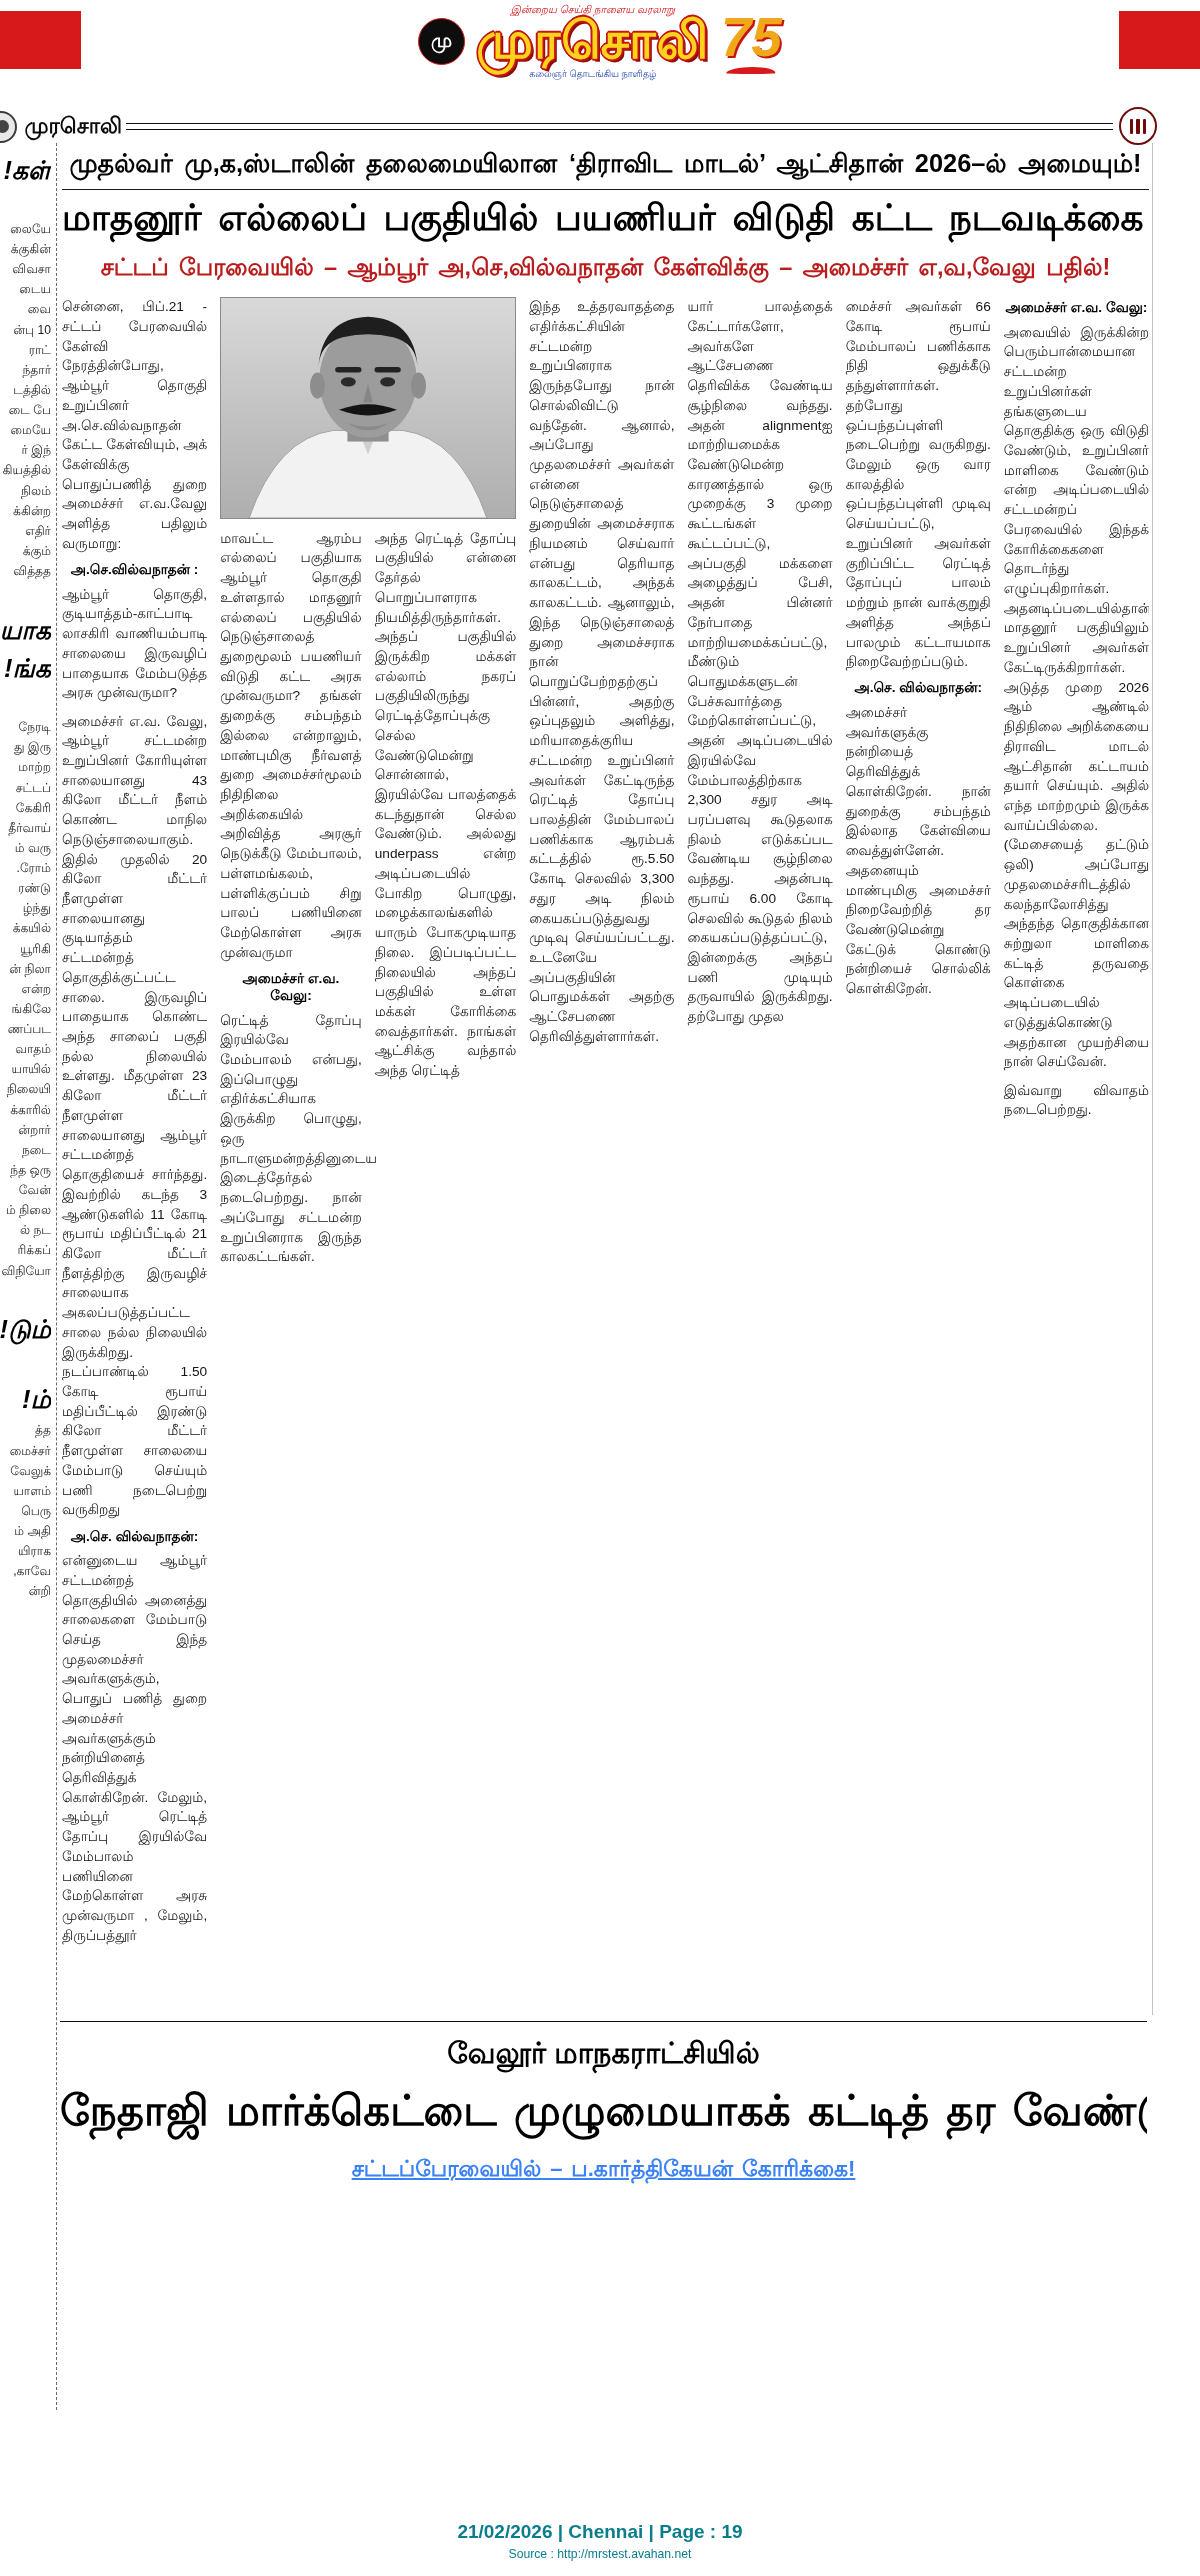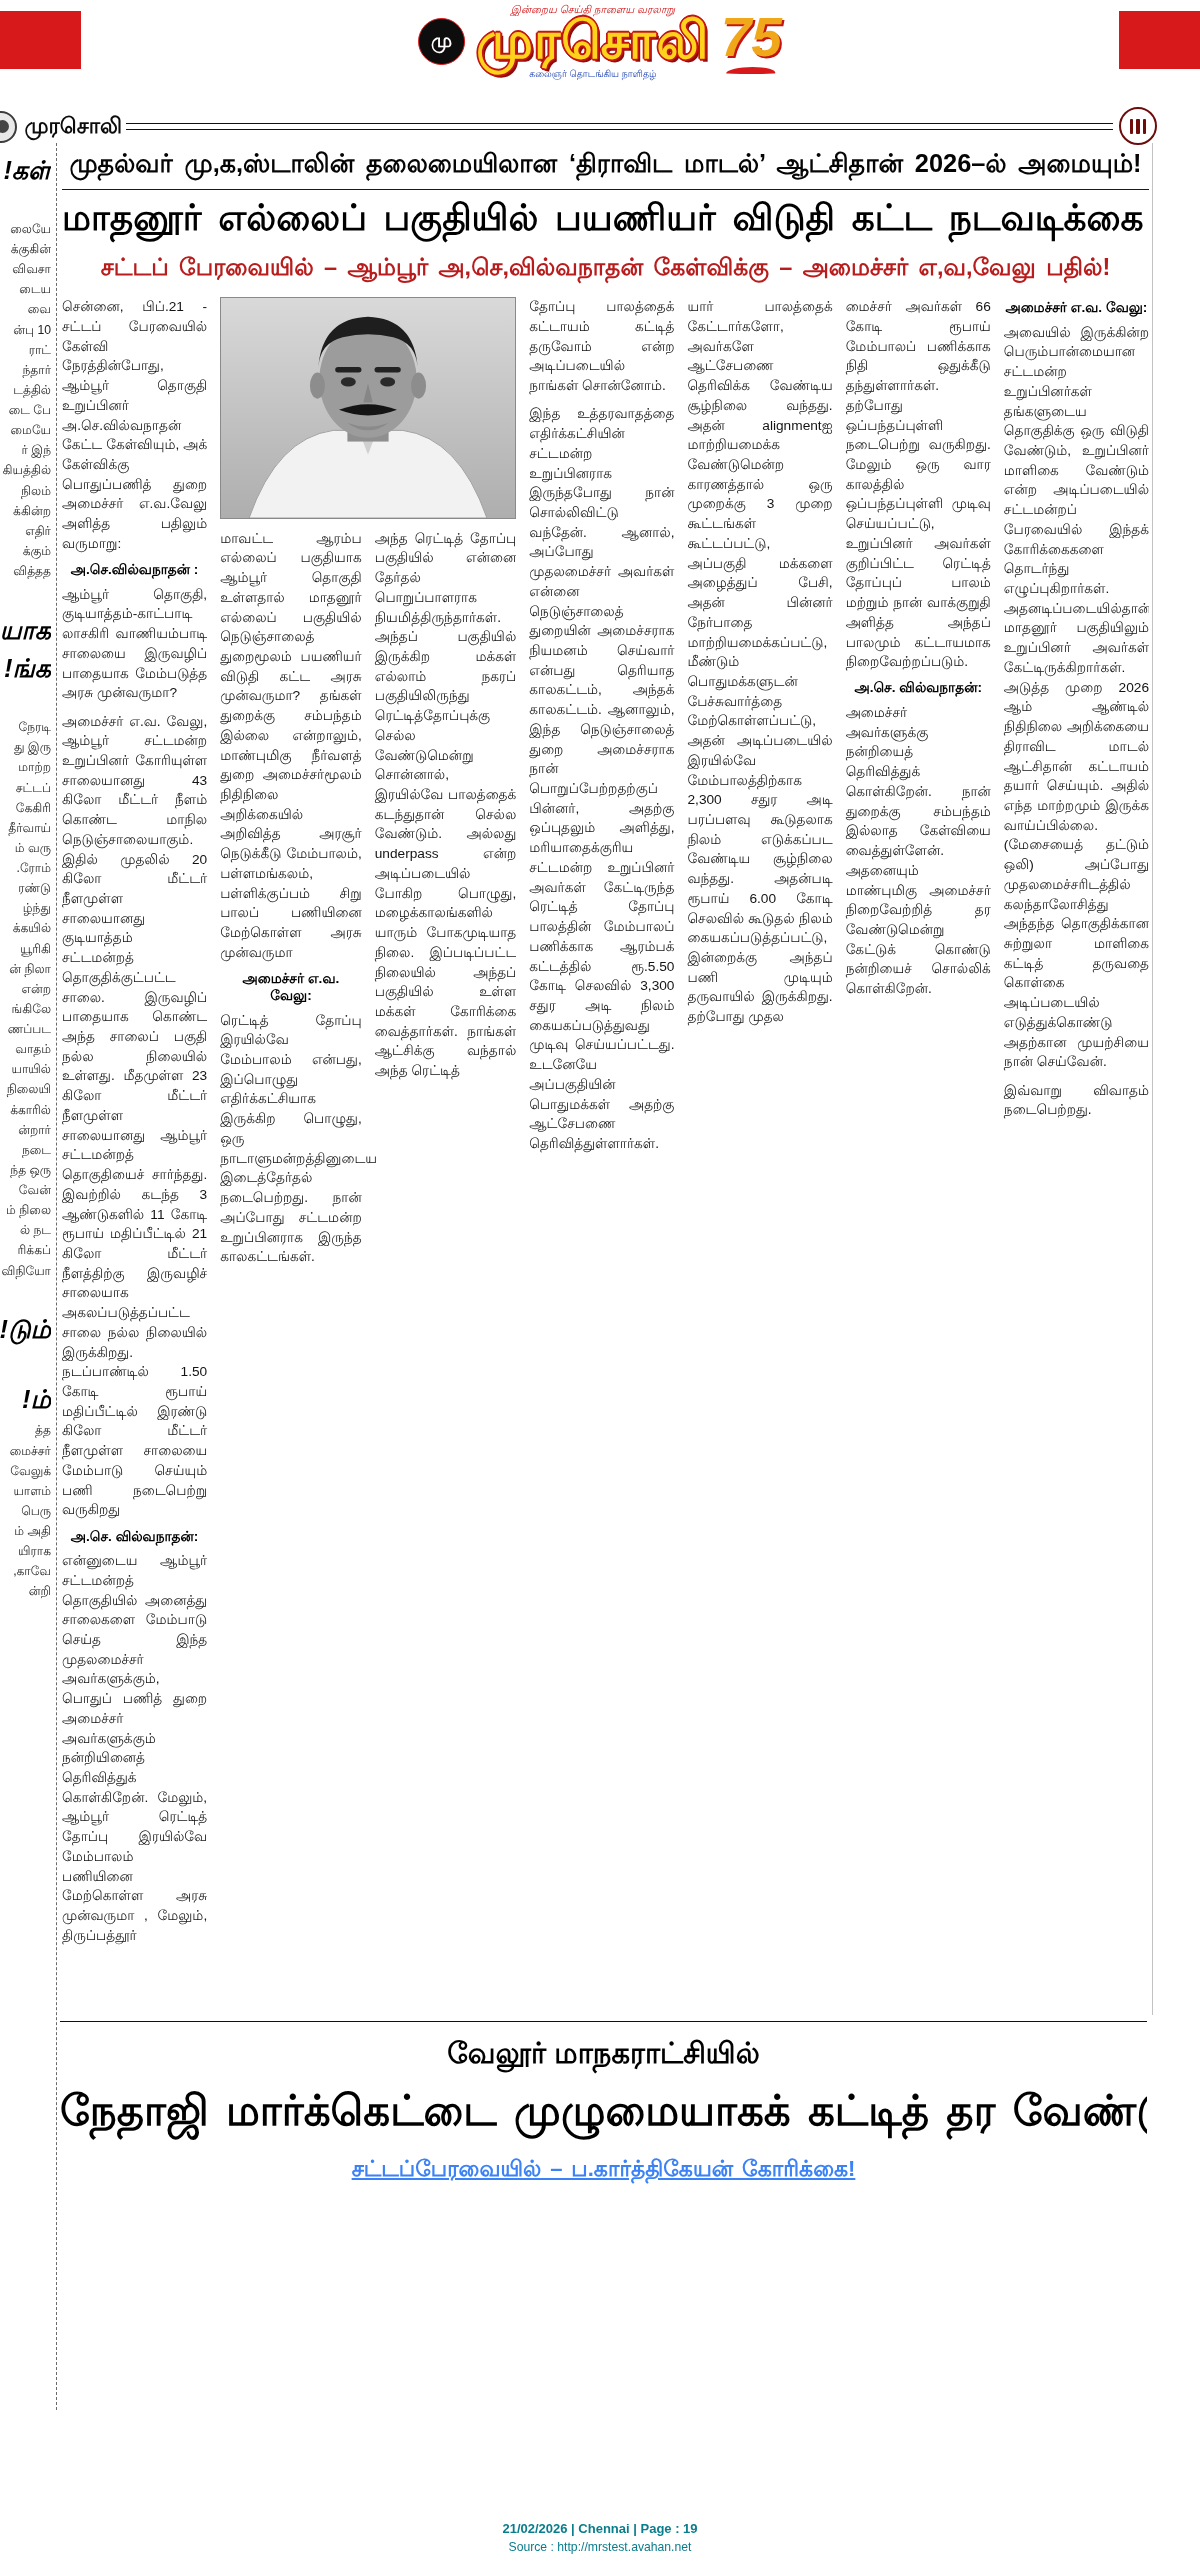--- a/index.html
+++ b/index.html
@@ -81,21 +81,21 @@
   .bottom-article{position:absolute;left:60px;top:2021px;width:1087px;
     border-top:1.9px solid #101010;padding-top:15px;text-align:center;}
   .b-kicker{font-size:29px;font-weight:800;white-space:nowrap;overflow:hidden;color:#000;}
   .b-headline{font-size:42px;font-weight:800;white-space:nowrap;overflow:hidden;
     word-spacing:5.6px;color:#000;margin:13px 0 15px;}
   .b-subhead{font-size:22px;font-weight:800;white-space:nowrap;overflow:hidden;
     word-spacing:2.8px;color:#3b82f6;text-decoration:underline;}
 
   
   .footer{position:absolute;left:0;right:0;top:2521px;text-align:center;}
-  .footer-date{color:#0a7d8c;font-size:13px;font-weight:700;}
+  .footer-date{color:#0a7d8c;font-size:19px;font-weight:700;}
   .footer-source{color:#0a7d8c;font-size:12.2px;margin-top:3.8px;}
 </style>
 </head>
 <body>
 
 <div data-interactable="false">
 
   <div class="masthead" data-interactable="false">
     <div class="mast-red left" data-interactable="false"></div>
     <div class="mast-red right" data-interactable="false"></div>
@@ -255,21 +255,20 @@
               <div class="speaker" data-interactable="false">அமைச்சர் எ.வ. வேலு:</div>
               <div class="para" data-interactable="false">ரெட்டித் தோப்பு இரயில்வே மேம்பாலம் என்பது, இப்பொழுது எதிர்க்கட்சியாக இருக்கிற பொழுது, ஒரு நாடாளுமன்றத்தினுடைய இடைத்தேர்தல் நடைபெற்றது. நான் அப்போது சட்டமன்ற உறுப்பினராக இருந்த காலகட்டங்கள்.</div>
             </div>
           <div class="col" data-interactable="false">
               <div class="para" data-interactable="false">அந்த ரெட்டித் தோப்பு பகுதியில் என்னை தேர்தல் பொறுப்பாளராக நியமித்திருந்தார்கள். அந்தப் பகுதியில் இருக்கிற மக்கள் எல்லாம் நகரப் பகுதியிலிருந்து ரெட்டித்தோப்புக்கு செல்ல வேண்டுமென்று சொன்னால், இரயில்வே பாலத்தைக் கடந்துதான் செல்ல வேண்டும். அல்லது underpass என்ற அடிப்படையில் போகிற பொழுது, மழைக்காலங்களில் யாரும் போகமுடியாத நிலை. இப்படிப்பட்ட நிலையில் அந்தப் பகுதியில் உள்ள மக்கள் கோரிக்கை வைத்தார்கள். நாங்கள் ஆட்சிக்கு வந்தால் அந்த ரெட்டித்</div>
             </div>
         </div>
       </div>
 
       <div class="col" data-interactable="false">
-          <div class="para" data-interactable="false">தோப்பு பாலத்தைக் கட்டாயம் கட்டித் தருவோம் என்ற அடிப்படையில் நாங்கள் சொன்னோம்.</div>
           <div class="para" data-interactable="false">இந்த உத்தரவாதத்தை எதிர்க்கட்சியின் சட்டமன்ற உறுப்பினராக இருந்தபோது நான் சொல்லிவிட்டு வந்தேன். ஆனால், அப்போது முதலமைச்சர் அவர்கள் என்னை நெடுஞ்சாலைத் துறையின் அமைச்சராக நியமனம் செய்வார் என்பது தெரியாத காலகட்டம், அந்தக் காலகட்டம். ஆனாலும், இந்த நெடுஞ்சாலைத் துறை அமைச்சராக நான் பொறுப்பேற்றதற்குப் பின்னர், அதற்கு ஒப்புதலும் அளித்து, மரியாதைக்குரிய சட்டமன்ற உறுப்பினர் அவர்கள் கேட்டிருந்த ரெட்டித் தோப்பு பாலத்தின் மேம்பாலப் பணிக்காக ஆரம்பக் கட்டத்தில் ரூ.5.50 கோடி செலவில் 3,300 சதுர அடி நிலம் கையகப்படுத்துவது முடிவு செய்யப்பட்டது. உடனேயே அப்பகுதியின் பொதுமக்கள் அதற்கு ஆட்சேபணை தெரிவித்துள்ளார்கள்.</div>
         </div>
       <div class="col" data-interactable="false">
           <div class="para" data-interactable="false">யார் பாலத்தைக் கேட்டார்களோ, அவர்களே ஆட்சேபணை தெரிவிக்க வேண்டிய சூழ்நிலை வந்தது. அதன் alignmentஐ மாற்றியமைக்க வேண்டுமென்ற காரணத்தால் ஒரு முறைக்கு 3 முறை கூட்டங்கள் கூட்டப்பட்டு, அப்பகுதி மக்களை அழைத்துப் பேசி, அதன் பின்னர் நேர்பாதை மாற்றியமைக்கப்பட்டு, மீண்டும் பொதுமக்களுடன் பேச்சுவார்த்தை மேற்கொள்ளப்பட்டு, அதன் அடிப்படையில் இரயில்வே மேம்பாலத்திற்காக 2,300 சதுர அடி பரப்பளவு கூடுதலாக நிலம் எடுக்கப்பட வேண்டிய சூழ்நிலை வந்தது. அதன்படி ரூபாய் 6.00 கோடி செலவில் கூடுதல் நிலம் கையகப்படுத்தப்பட்டு, இன்றைக்கு அந்தப் பணி முடியும் தருவாயில் இருக்கிறது. தற்போது முதல</div>
         </div>
       <div class="col" data-interactable="false">
           <div class="para" data-interactable="false">மைச்சர் அவர்கள் 66 கோடி ரூபாய் மேம்பாலப் பணிக்காக நிதி ஒதுக்கீடு தந்துள்ளார்கள். தற்போது ஒப்பந்தப்புள்ளி நடைபெற்று வருகிறது. மேலும் ஒரு வார காலத்தில் ஒப்பந்தப்புள்ளி முடிவு செய்யப்பட்டு, உறுப்பினர் அவர்கள் குறிப்பிட்ட ரெட்டித் தோப்புப் பாலம் மற்றும் நான் வாக்குறுதி அளித்த அந்தப் பாலமும் கட்டாயமாக நிறைவேற்றப்படும்.</div>
           <div class="speaker" data-interactable="false">அ.செ. வில்வநாதன்:</div>
           <div class="para" data-interactable="false">அமைச்சர் அவர்களுக்கு நன்றியைத் தெரிவித்துக் கொள்கிறேன். நான் துறைக்கு சம்பந்தம் இல்லாத கேள்வியை வைத்துள்ளேன். அதனையும் மாண்புமிகு அமைச்சர் நிறைவேற்றித் தர வேண்டுமென்று கேட்டுக் கொண்டு நன்றியைச் சொல்லிக் கொள்கிறேன்.</div>
         </div>

